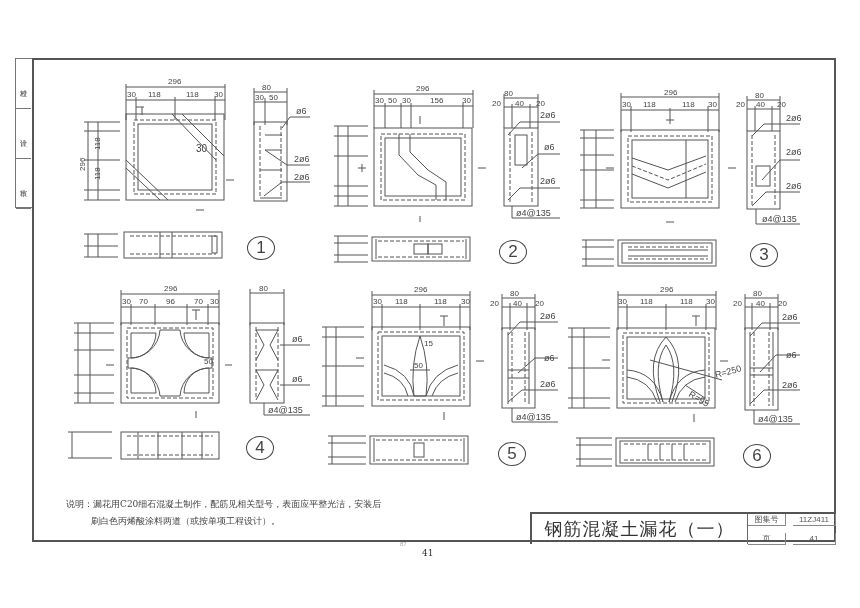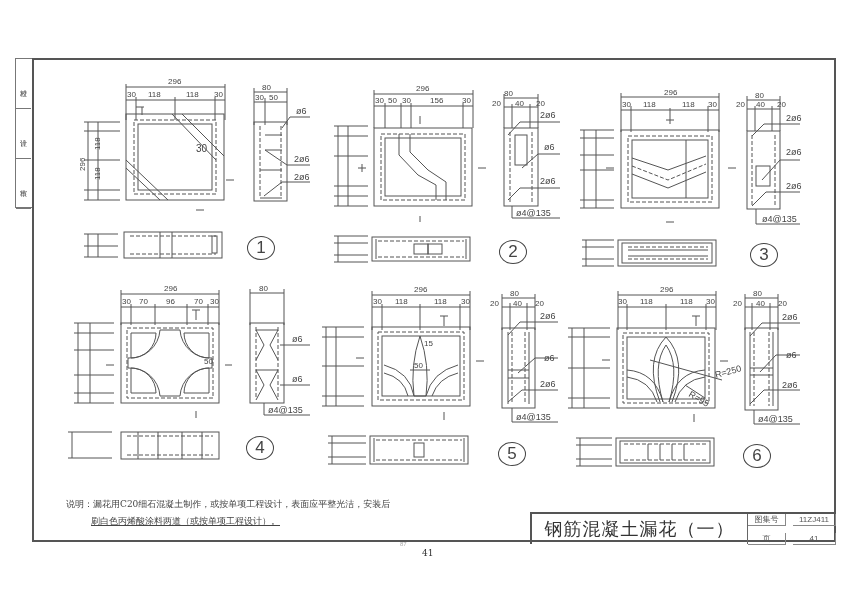--- a/index.html
+++ b/index.html
@@ -8,21 +8,21 @@
   .abs { position:absolute; }
   #sheet { position:absolute; left:0; top:0; width:702px; height:608px; }
   .frame { position:absolute; left:32px; top:58px; width:804px; height:484px;
            border:2px solid #555; box-sizing:border-box; }
   .side-strip { position:absolute; left:15px; top:58px; width:17px; height:150px;
                 border:1px solid #777; border-right:none; box-sizing:border-box; }
   .side-strip .cell { height:50px; border-bottom:1px solid #777; font-size:7px; color:#666;
                       writing-mode:vertical-rl; text-align:center; line-height:15px; box-sizing:border-box; }
   .notes { position:absolute; left:66px; top:496px; font-family:"DejaVu Serif", serif;
            font-size:9px; color:#444; line-height:17px; }
-  .notes .l2 { padding-left:25px;text-decoration:underline; }
+  .notes .l2 { padding-left:25px; }
   .title-block { position:absolute; left:530px; top:512px; width:306px; height:32px;
                  border-top:2px solid #555; border-left:2px solid #555; box-sizing:border-box; display:flex; }
   .tb-title { width:215px; font-size:18px; color:#333; letter-spacing:1px;
               display:flex; align-items:center; justify-content:center; border-right:1px solid #666; }
   .tb-meta { flex:1; display:grid; grid-template-columns:38px 1fr; grid-template-rows:1fr 1fr; font-size:8px; color:#555;gap:7px; }
   .tb-meta div { display:flex; align-items:center; justify-content:center; border-bottom:1px solid #888; border-right:1px solid #888; }
   .page-num { position:absolute; left:422px; top:548px; font-family:"DejaVu Serif", serif; font-size:9px; color:#333; }
   .page-faint { position:absolute; left:400px; top:541px; font-size:6px; color:#aaa; }
   svg text { font-family:"Liberation Sans", sans-serif; fill:#444; }
   .circ-label { position:absolute; width:28px; height:24px; border:1px solid #444; border-radius:50%;
@@ -519,21 +519,21 @@
   </svg>
 
   <div class="circ-label" style="left:247px;top:236px;">1</div>
   <div class="circ-label" style="left:499px;top:240px;">2</div>
   <div class="circ-label" style="left:750px;top:243px;">3</div>
   <div class="circ-label" style="left:246px;top:436px;">4</div>
   <div class="circ-label" style="left:498px;top:442px;">5</div>
   <div class="circ-label" style="left:743px;top:444px;">6</div>
 
   <div class="notes">
-    <div>说明：漏花用C20细石混凝土制作，或按单项工程设计，表面应平整光洁，安装后</div>
+    <div>说明：漏花用C20细石混凝土制作，配筋见相关型号，表面应平整光洁，安装后</div>
     <div class="l2">刷白色丙烯酸涂料两道（或按单项工程设计）。</div>
   </div>
 
   <div class="title-block">
     <div class="tb-title">钢筋混凝土漏花（一）</div>
     <div class="tb-meta">
       <div>图集号</div>
       <div>11ZJ411</div>
       <div>页</div>
       <div>41</div>

